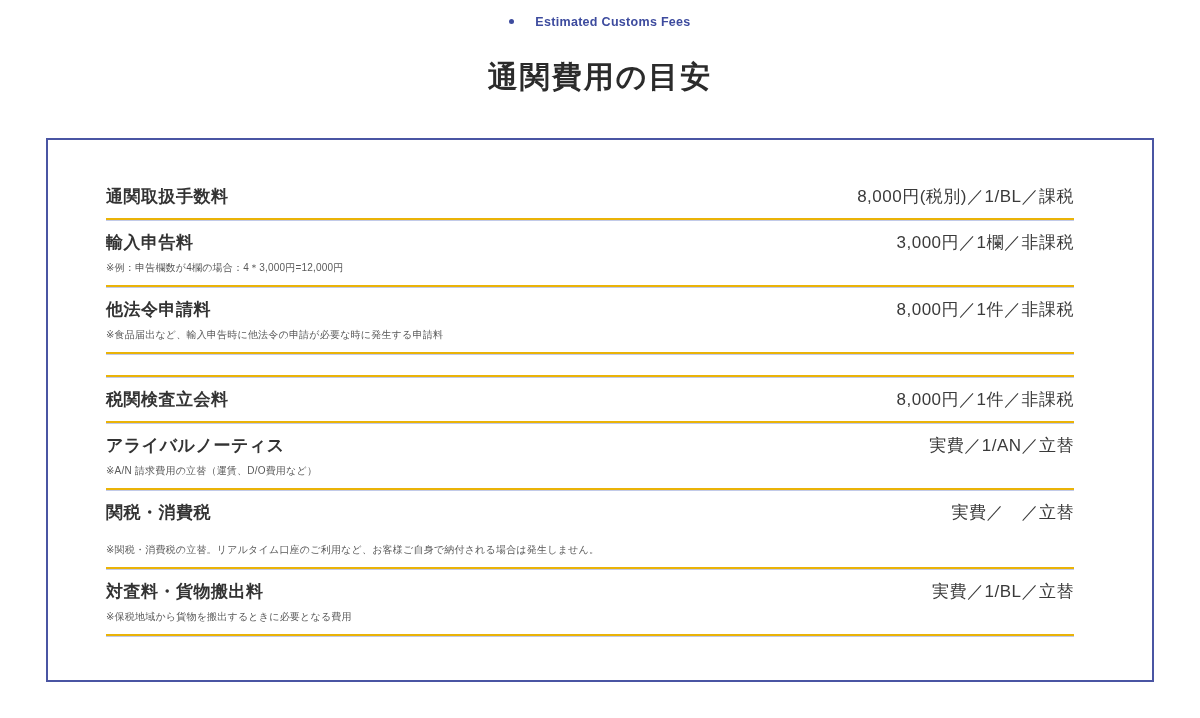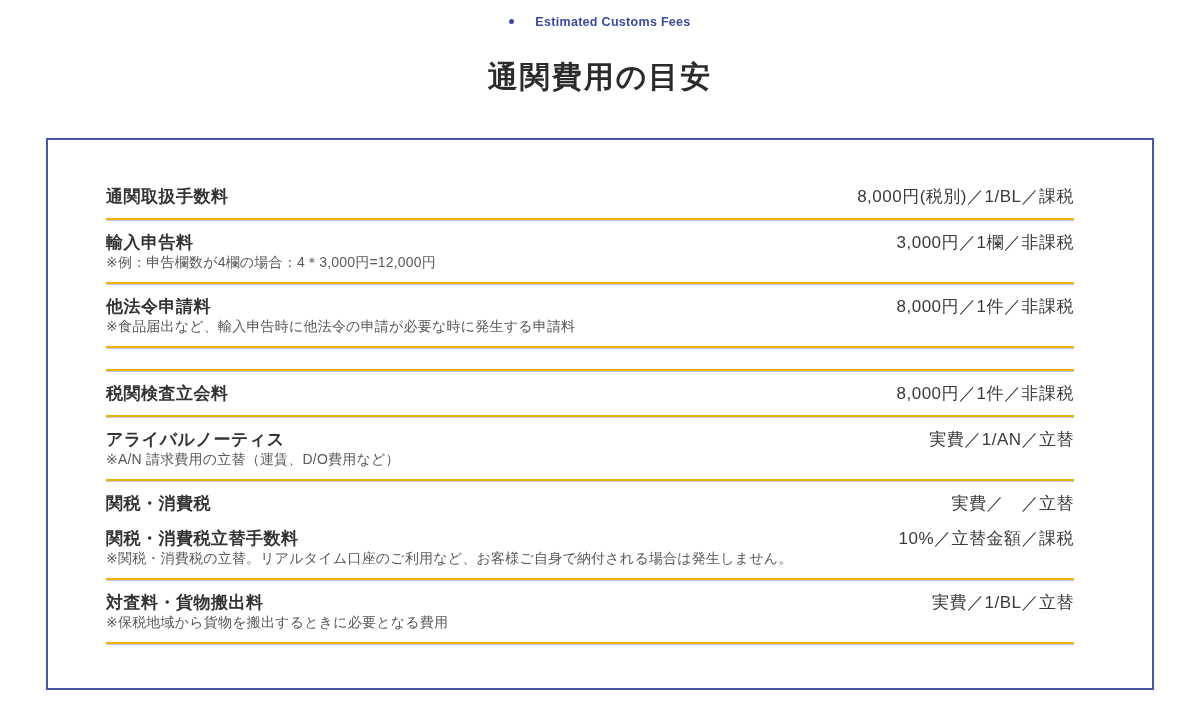--- a/index.html
+++ b/index.html
@@ -67,21 +67,22 @@
   }
   .fee-value {
     font-size: 17px;
     font-weight: 400;
     color: #3a3a3a;
     letter-spacing: 0.5px;
     white-space: pre;
     text-align: right;
   }
   .fee-note {
-    font-size: 14px;
+    margin-top: 7px;
+    font-size: 10px;
     color: #595959;
     letter-spacing: 0.2px;
   }
   
   .fee-row.no-divider { padding-bottom: 4px; }
   .fee-row.no-divider + .fee-row { padding-top: 8px; }
 </style>
 </head>
 <body>
 
@@ -140,24 +141,20 @@
 
   <div class="fee-row no-divider">
     <div class="fee-row-main">
       <span class="fee-label">関税・消費税</span>
       <span class="fee-value">実費／　／立替</span>
     </div>
 
   </div>
 
   <div class="fee-row has-divider">
-    <div class="fee-row-main">
-      <span class="fee-label">関税・消費税立替手数料</span>
-      <span class="fee-value">10%／立替金額／課税</span>
-    </div>
     <div class="fee-note">※関税・消費税の立替。リアルタイム口座のご利用など、お客様ご自身で納付される場合は発生しません。</div>
   </div>
 
   <div class="fee-row has-divider">
     <div class="fee-row-main">
       <span class="fee-label">対査料・貨物搬出料</span>
       <span class="fee-value">実費／1/BL／立替</span>
     </div>
     <div class="fee-note">※保税地域から貨物を搬出するときに必要となる費用</div>
   </div>

